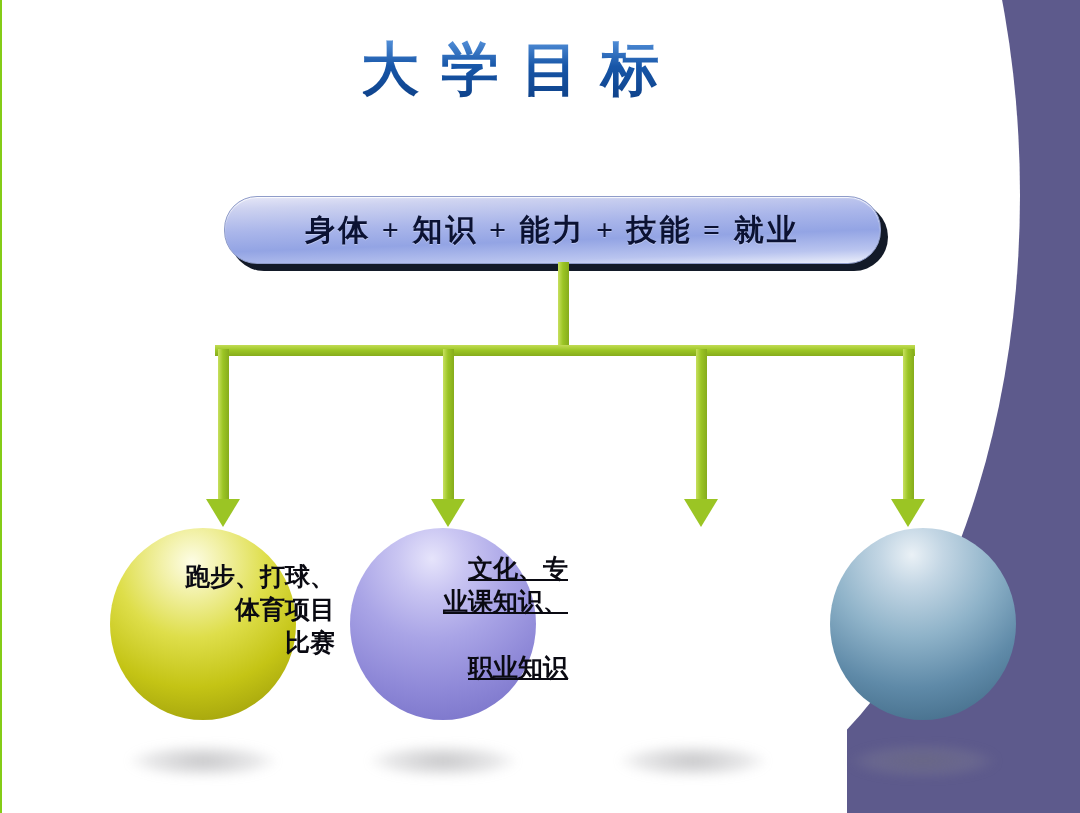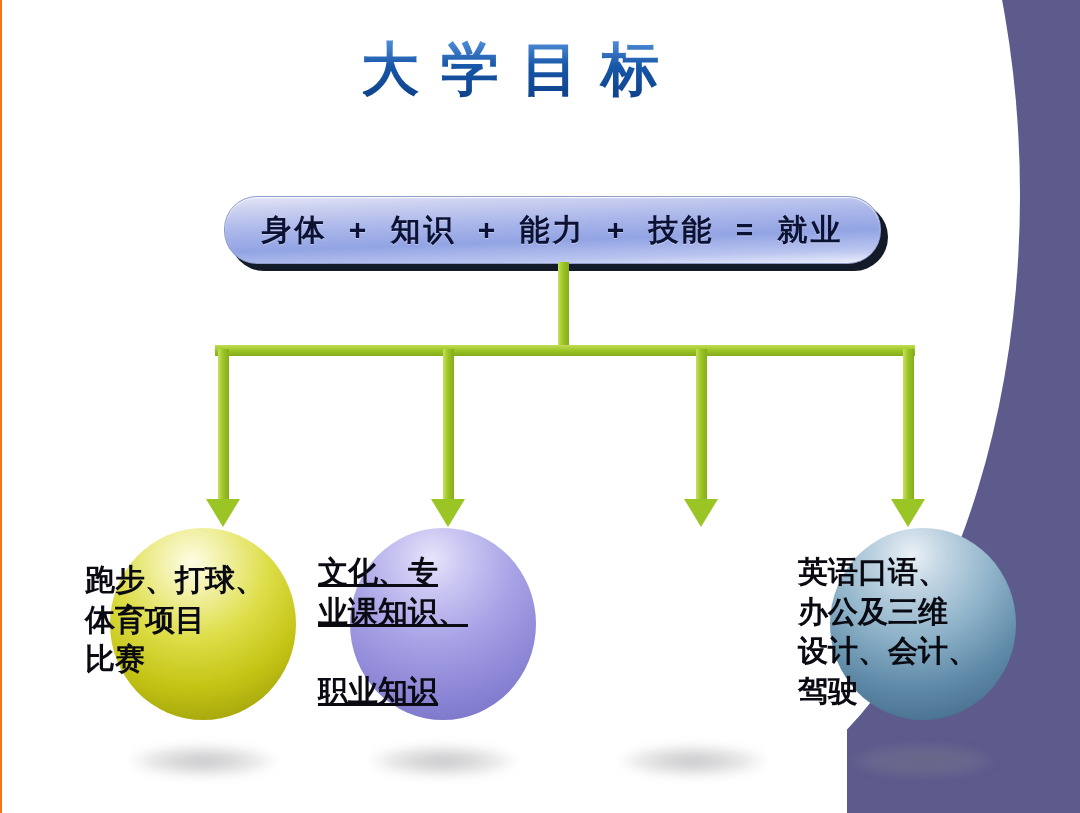--- a/index.html
+++ b/index.html
@@ -7,21 +7,21 @@
     padding: 0;
     background: #ffffff;
   }
   #stage {
     position: relative;
     width: 1080px;
     height: 813px;
     overflow: hidden;
     background: #ffffff;
     font-family: "DejaVu Sans", "Liberation Sans", sans-serif;
-    border-left: 2px solid #f97316;
+    border-left: 2px solid #84cc16;
     box-sizing: border-box;
   }
 
   
   .bg-purple-band {
     position: absolute;
     top: 0;
     left: 845px;
     width: 235px;
     height: 813px;
@@ -92,21 +92,21 @@
         #93a4e4 62%,
         #b9c4ef 84%,
         #eef1fb 100%);
     border: 1px solid #8f9cc9;
     box-shadow: inset 0 1px 1px rgba(255,255,255,.9);
     display: flex;
     align-items: center;
     justify-content: center;
   }
   .formula-text {
-    font-family: Liberation Mono, monospace;
+    font-family: Liberation Serif, serif;
     font-size: 30px;
     font-weight: bold;
     color: #0b1233;
     letter-spacing: 3px;
     white-space: nowrap;
     text-shadow: 0 1px 0 rgba(255,255,255,.35);
   }
 
   
   .conn { position: absolute; background: #9bc524; }
@@ -161,23 +161,23 @@
     position: absolute;
     width: 150px;
     height: 34px;
     border-radius: 50%;
     background: radial-gradient(ellipse at center, rgba(120,120,125,.42) 0%, rgba(150,150,155,.22) 50%, rgba(255,255,255,0) 72%);
     filter: blur(5px);
   }
   .node-label {
     position: absolute;
     width: 250px;
-    text-align: left;
+    text-align: right;
     font-family: "DejaVu Sans", "Liberation Sans", sans-serif;
-    font-size: 30px;
+    font-size: 25px;
     font-weight: bold;
     line-height: 1.32;
     color: #0a0a12;
     white-space: pre-line;
     letter-spacing: 0px;
   }
 
   .n1 { left: 108px; top: 528px;
     background: radial-gradient(circle at 44% 18%, #fdfde6 0%, #f2f1a8 16%, #dede4a 40%, #c4c415 66%, #a3a30c 88%, #8c8c08 100%);
   }
@@ -229,18 +229,14 @@
   <div class="node n3"></div>
   <div class="node n4"></div>
 
   <div class="node-label" style="left:83px; top:560px;">跑步、打球、
 体育项目
 比赛</div>
   <div class="node-label" style="left:316px; top:552px;text-decoration:underline;">文化、专
 业课知识、
 
 职业知识</div>
-  <div class="node-label" style="left:796px; top:552px;">英语口语、
-办公及三维
-设计、会计、
-驾驶</div>
 
 </div>
 
 </body></html>

